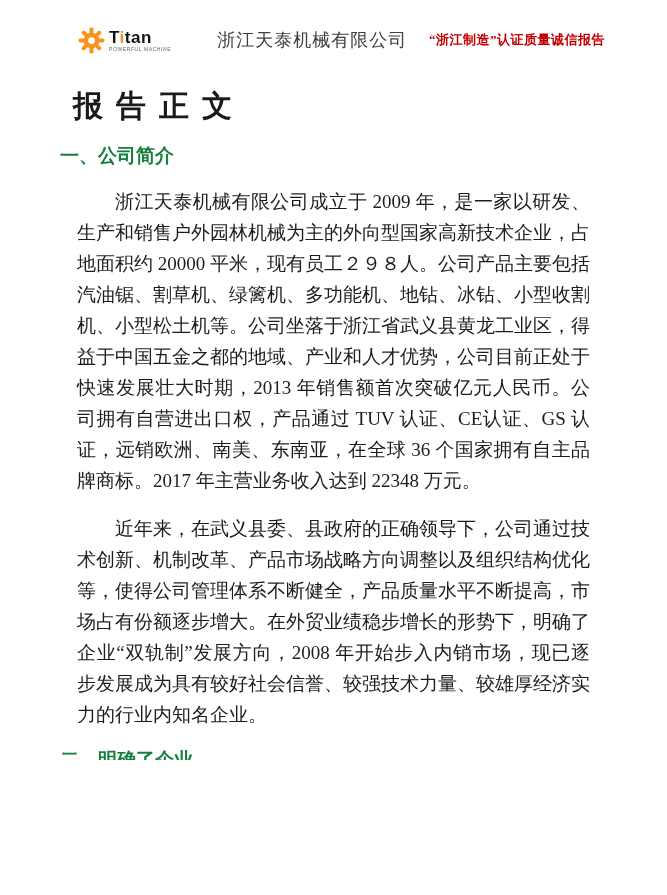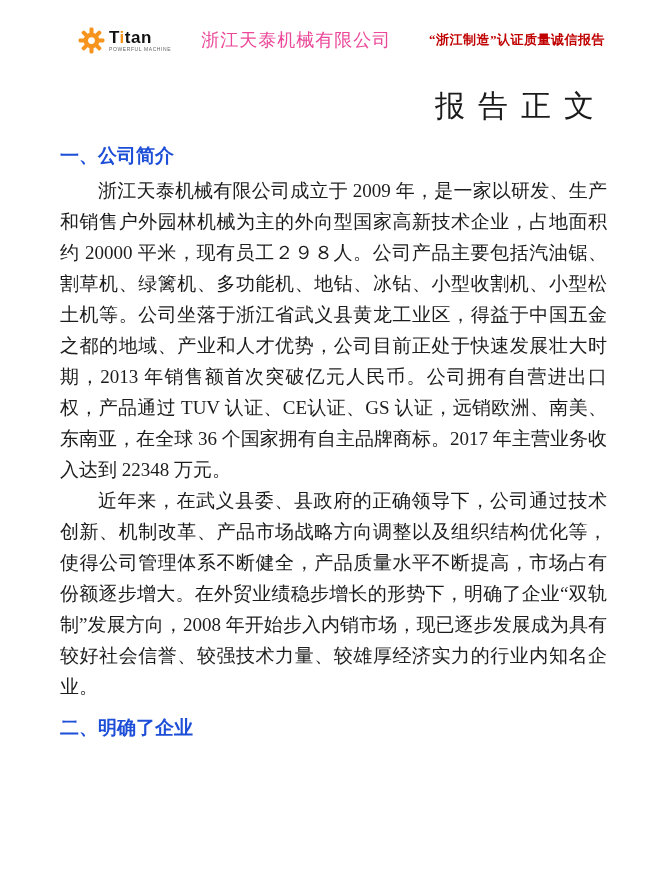--- a/index.html
+++ b/index.html
@@ -47,54 +47,54 @@
   .tagline {
     font-family: "Liberation Sans", "DejaVu Sans", sans-serif;
     font-size: 5px;
     color: #666666;
     letter-spacing: 0.6px;
     margin-top: 1px;
     white-space: nowrap;
   }
   .company {
     font-size: 18px;
-    margin-left: 30px;
+    margin-left: 46px;
     letter-spacing: 1px;
-    color: #ec4899;
+    color: #404040;
   }
   .report-title {
     margin-left: auto;
     margin-right: 2px;
     font-size: 13px;
     font-weight: bold;
     color: #c00000;
     letter-spacing: 0.5px;
     white-space: nowrap;
   }
   
   .doc-title {
     margin: 26px 0 16px 0;
-    text-align: right;
+    text-align: left;
     font-size: 30px;
-    font-weight: normal;
+    font-weight: bold;
     letter-spacing: 13px;
     text-indent: 13px; 
     color: #1a1a1a;
   }
   .sec-heading {
     font-size: 19px;
     font-weight: bold;
     margin: 0 0 6px 0;
-    color: #1d4ed8;
+    color: #15803d;
   }
   .sec-heading.second {
     margin-top: 13px;
   }
   p.body-para {
-    margin: 0;
+    margin: 17px;
     font-size: 19px;
     line-height: 31px;
     text-align: justify;
     text-indent: 2em;
     color: #1c1c1c;
   }
 </style>
 </head>
 <body>
 

